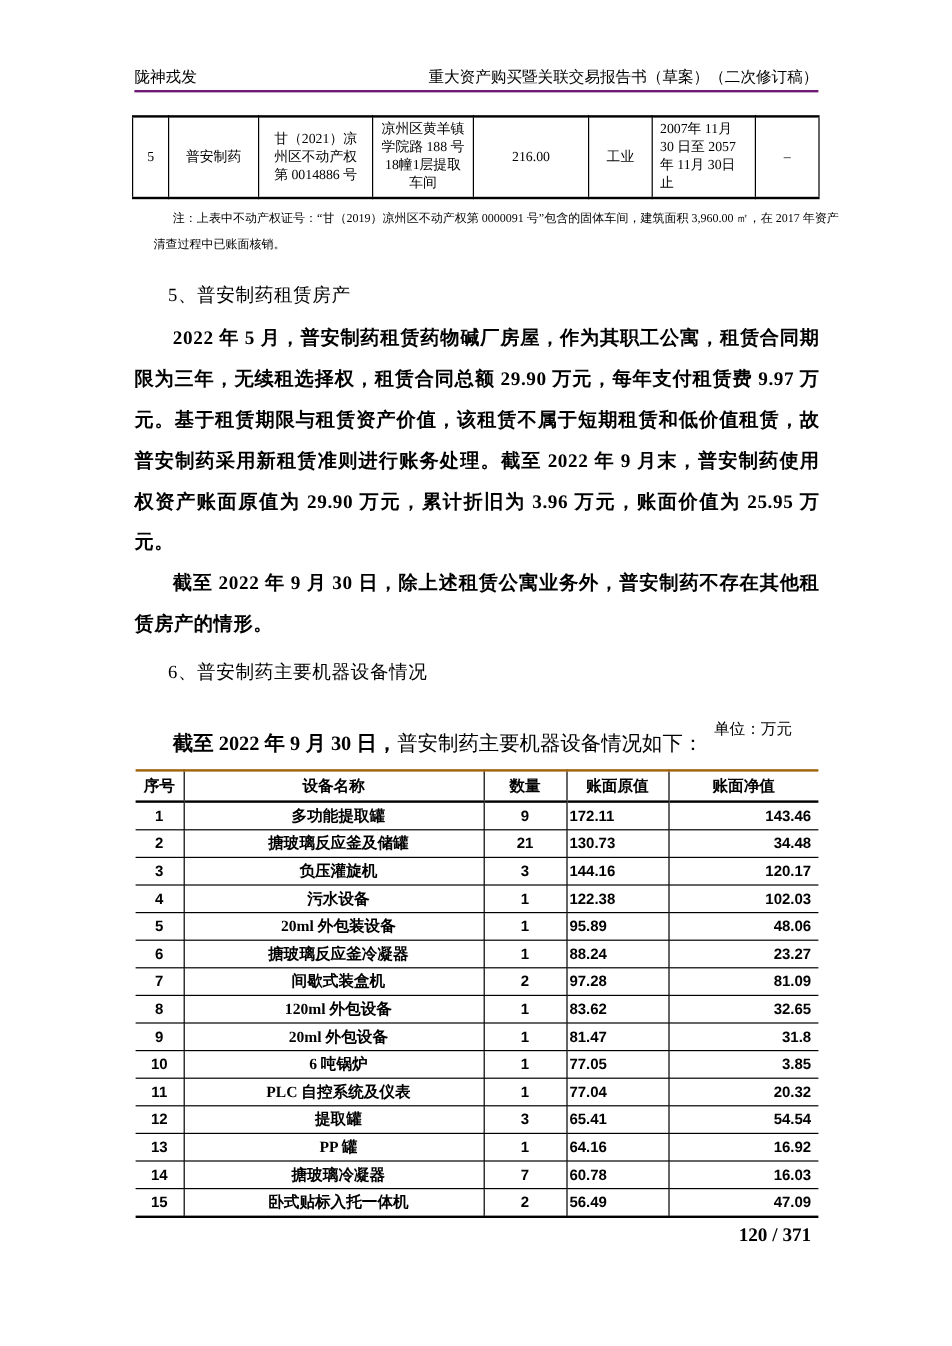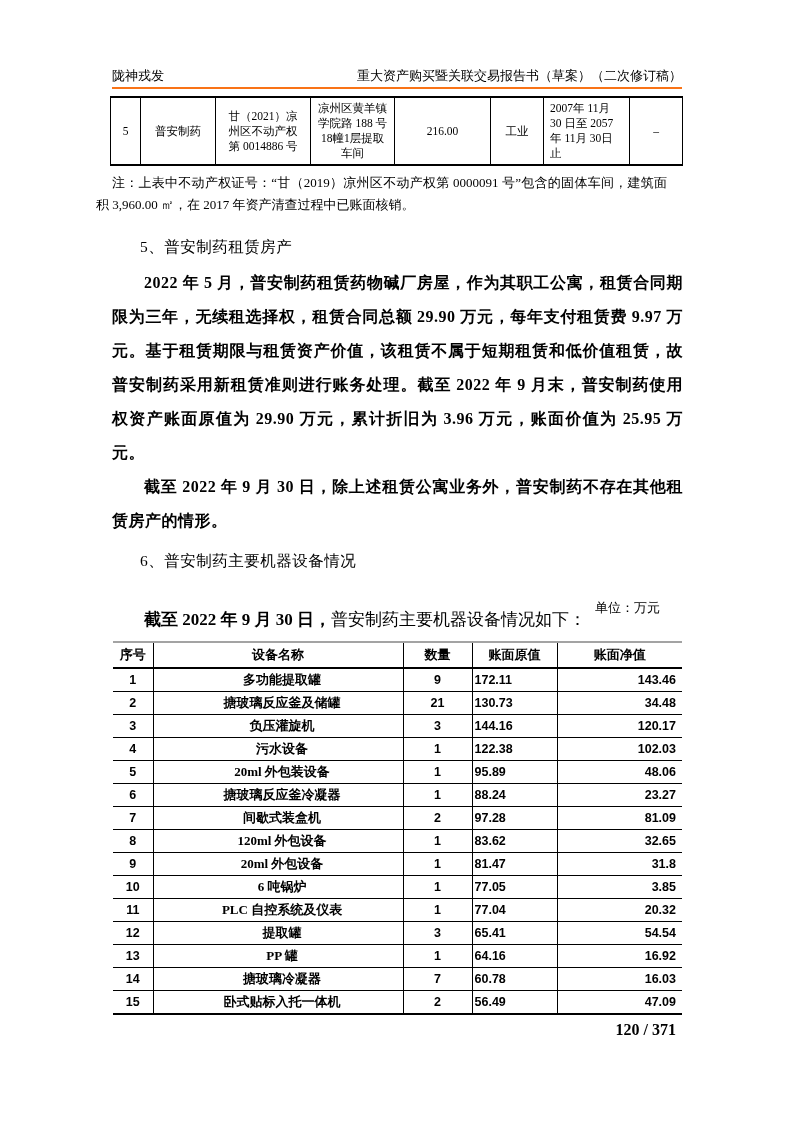--- a/index.html
+++ b/index.html
@@ -5,55 +5,55 @@
   html,body{margin:0;padding:0;background:#fff;}
   .page{
     position:relative;width:793px;height:1122px;background:#ffffff;
     font-family:"Liberation Serif","DejaVu Serif",serif;color:#000;overflow:hidden;
   }
   
   .hdr{
     position:absolute;left:112px;top:56px;width:570px;
     display:flex;justify-content:space-between;align-items:flex-end;
     font-size:13px;line-height:15px;
-    border-bottom:2px solid #f97316;padding-bottom:4px;margin-top:12px;
+    border-bottom:2px solid #701a75;padding-bottom:4px;
   }
   
   table{border-collapse:collapse;}
   .prop-table{
     position:absolute;left:110px;top:96px;width:572px;table-layout:fixed;
     font-size:11.5px;line-height:15px;text-align:center;
     border-top:2.5px solid #000;border-bottom:2.5px solid #000;
   }
   .prop-table td{
     border-left:1px solid #000;border-right:1px solid #000;
     padding:3px 3px;vertical-align:middle;white-space:pre-line;
   }
   .prop-table td.ta-left{text-align:left;padding-left:6px;}
   
   .note{
-    position:absolute;left:96px;top:172px;width:571px;
-    font-size:13px;line-height:22px;text-align:justify;text-indent:16px;
+    position:absolute;left:128px;top:172px;width:571px;
+    font-size:10px;line-height:22px;text-align:justify;text-indent:16px;
   }
   .h-num{position:absolute;left:140px;font-size:15.5px;line-height:18px;letter-spacing:.5px;}
   .h5{top:238px;} .h6{top:552px;}
   .para{
     position:absolute;left:112px;width:571px;
     font-size:16px;line-height:34px;font-weight:bold;
     text-align:justify;text-indent:32px;letter-spacing:.5px;
   }
   .p1{top:266px;} .p2{top:470px;}
   .lead{position:absolute;left:144px;top:610px;font-size:17px;line-height:19px;}
   .lead .b{font-weight:bold;}
   .unit{position:absolute;right:133px;top:600px;font-size:13px;line-height:16px;}
   
   .equip-table{
     position:absolute;left:113px;top:641px;width:569px;table-layout:fixed;
     text-align:center;font-weight:bold;font-size:13px;
-    border-top:2px solid #a3a3a3;border-bottom:2.5px solid #000;
+    border-top:2px solid #a16207;border-bottom:2.5px solid #000;
   }
   .equip-table th{
     border:1px solid #000;border-top:none;border-bottom:2px solid #000;
     height:24px;padding:0 2px;font-weight:bold;font-size:13px;
   }
   .equip-table td{
     border:1px solid #000;height:22px;padding:0 2px;vertical-align:middle;
   }
   .equip-table th:first-child,.equip-table td:first-child{border-left:none;}
   .equip-table th:last-child,.equip-table td:last-child{border-right:none;}

